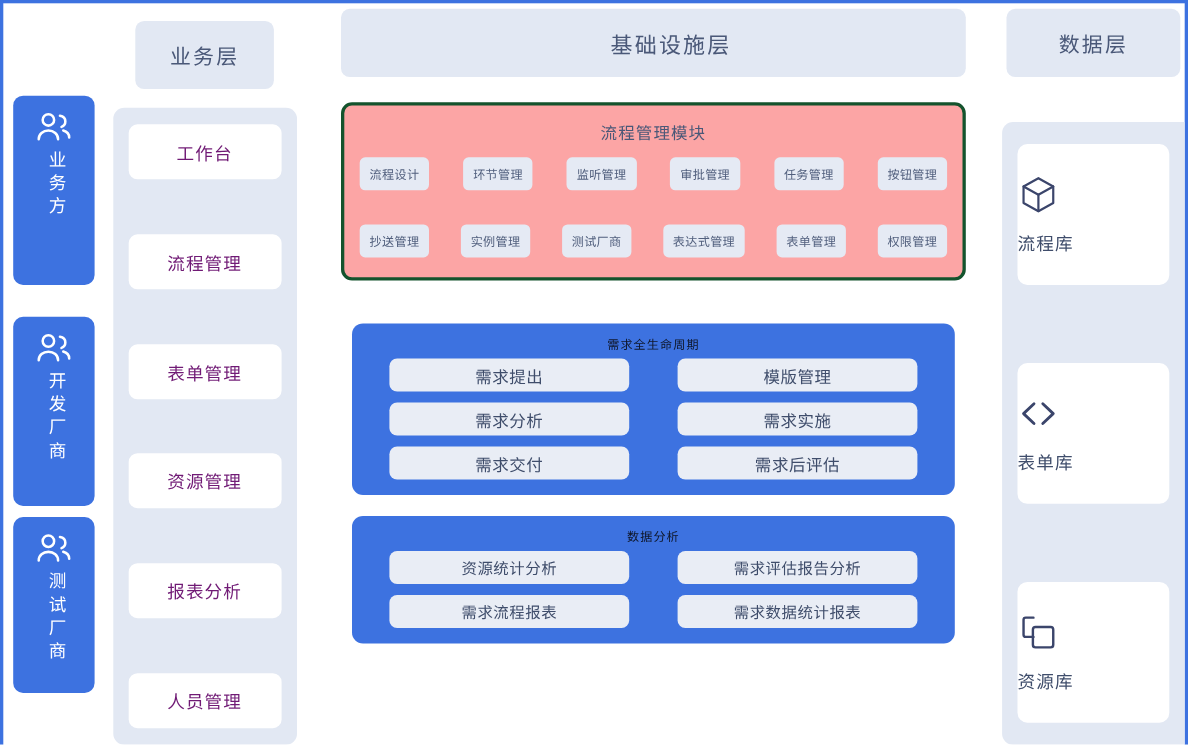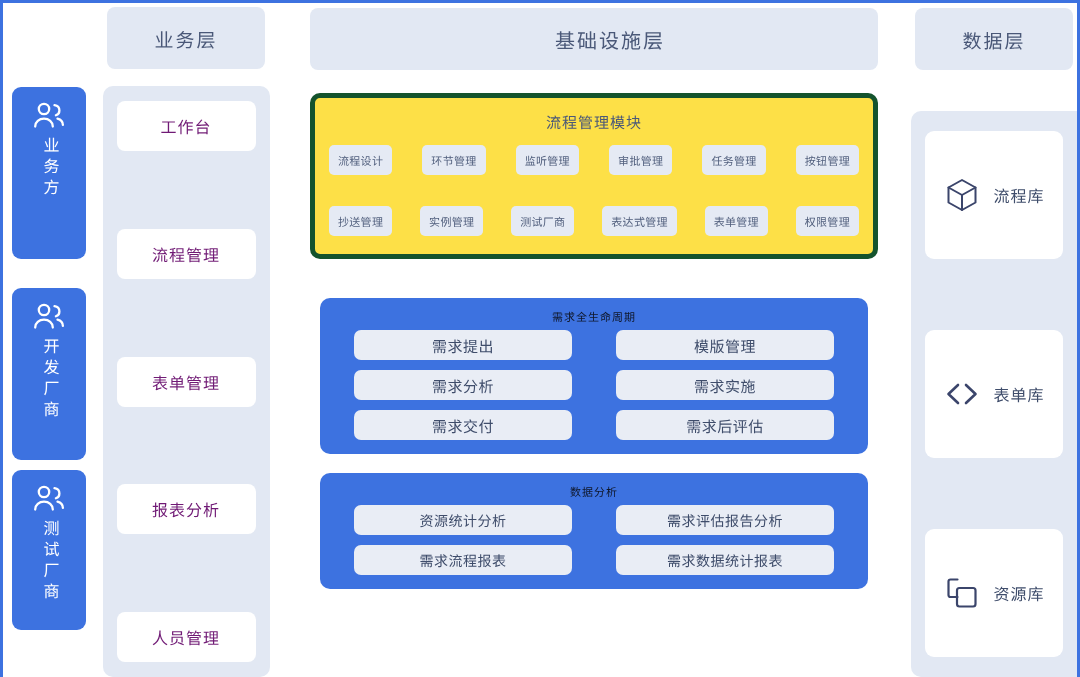--- a/index.html
+++ b/index.html
@@ -91,23 +91,23 @@
     border-radius: 8px;
     color: #4a5878;
     font-size: 19px;
     letter-spacing: 2px;
     display: flex;
     align-items: center;
     justify-content: center;
   }
 
   .col-business .layer-header {
-    width: 158px;
+    width: 126px;
     height: 62px;
-    margin-top: 4px;
+    margin-top: 16px;
     font-family: Liberation Serif, serif;
   }
 
   .business-panel {
     margin-top: 17px;
     width: 167px;
     flex: 1 1 auto;
     background: #e2e8f3;
     border-radius: 10px;
     padding: 15px 14px;
@@ -144,23 +144,23 @@
     height: 62px;
     margin-top: 5px;
     font-size: 20px;
     padding-left: 32px;
   }
 
   
   .process-module {
     margin-top: 23px;
     width: 568px;
-    border: 5px solid #14532d;
+    border: 3px solid #14532d;
     border-radius: 10px;
-    background: #fde047;
+    background: #fca5a5;
     padding: 13px 14px 18px 14px;
   }
 
   .module-title {
     text-align: center;
     font-size: 15px;
     color: #4a5878;
     letter-spacing: 1px;
     margin-bottom: 13px;
   }
@@ -249,21 +249,22 @@
     display: flex;
     flex-direction: column;
     justify-content: space-between;
   }
 
   .data-card {
     background: #ffffff;
     border-radius: 9px;
     height: 128px;
     display: flex;
-    align-items: center;
+    flex-direction: column;
+    align-items: flex-start;
     justify-content: center;
     gap: 12px;
   }
 
   .data-icon { width: 38px; height: 38px; display: block; }
 
   .data-label {
     font-size: 16px;
     color: #3f4d6b;
     letter-spacing: 1px;
@@ -315,20 +316,21 @@
 
     </div>
 
     <div class="col-business">
       <div class="layer-header">业务层</div>
 
       <div class="business-panel">
         <div class="business-item">工作台</div>
         <div class="business-item">流程管理</div>
         <div class="business-item">表单管理</div>
+        <div class="business-item">资源管理</div>
         <div class="business-item">报表分析</div>
         <div class="business-item">人员管理</div>
       </div>
     </div>
 
     <div class="col-infra">
       <div class="layer-header">基础设施层</div>
 
       <div class="process-module">
         <div class="module-title">流程管理模块</div>

